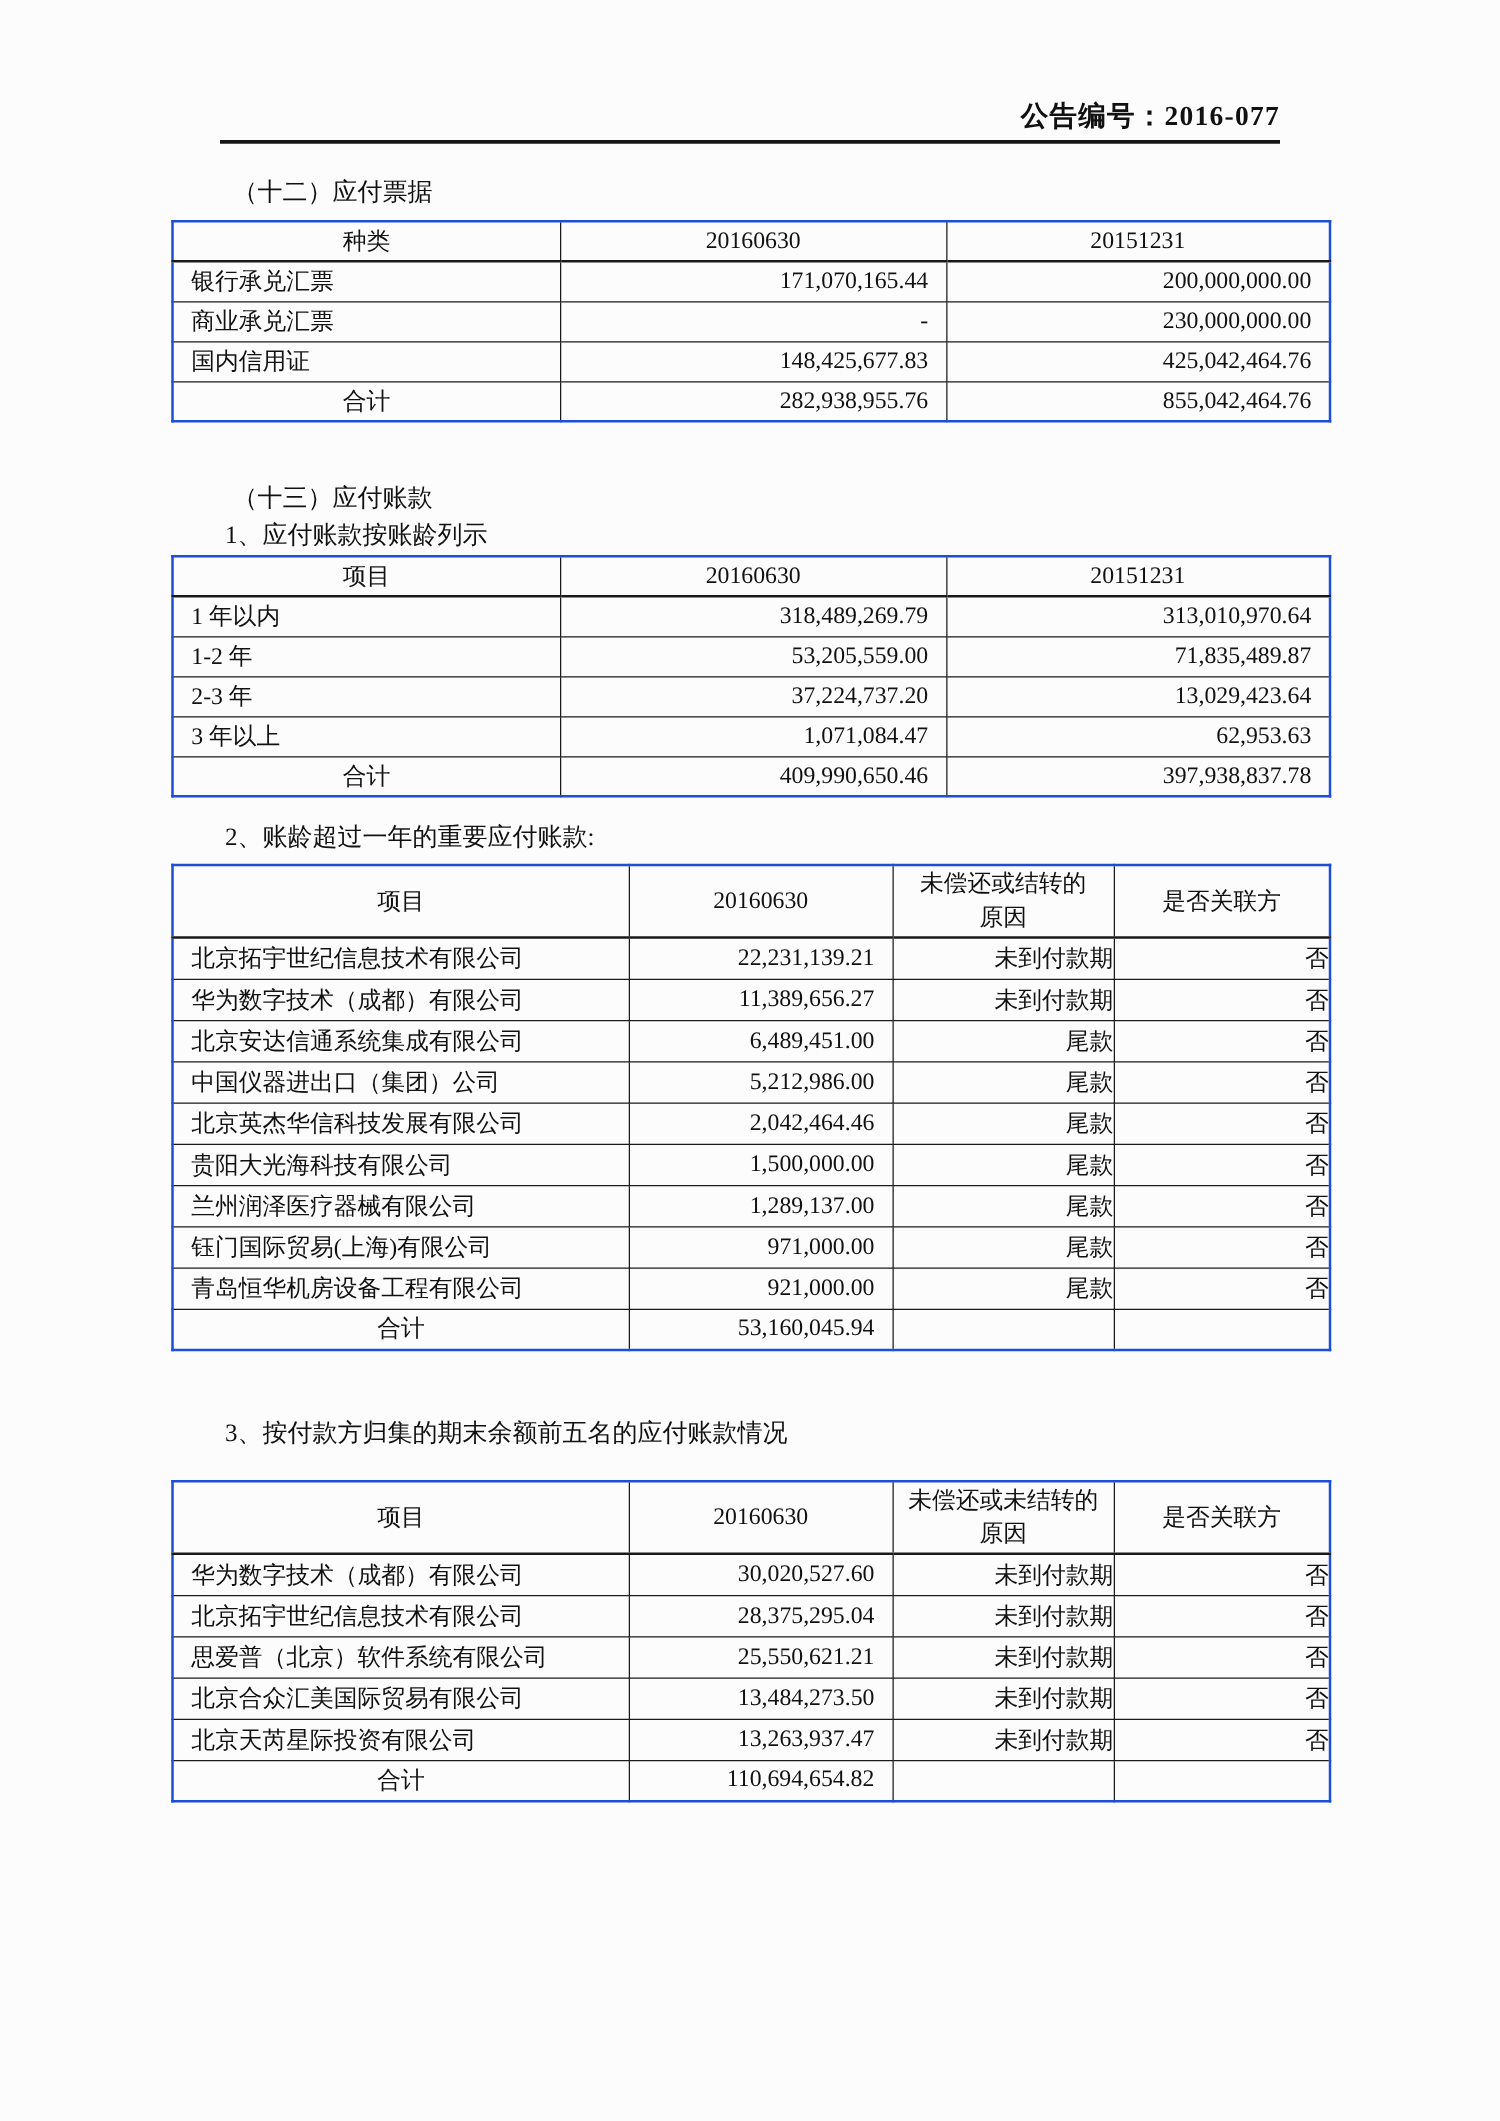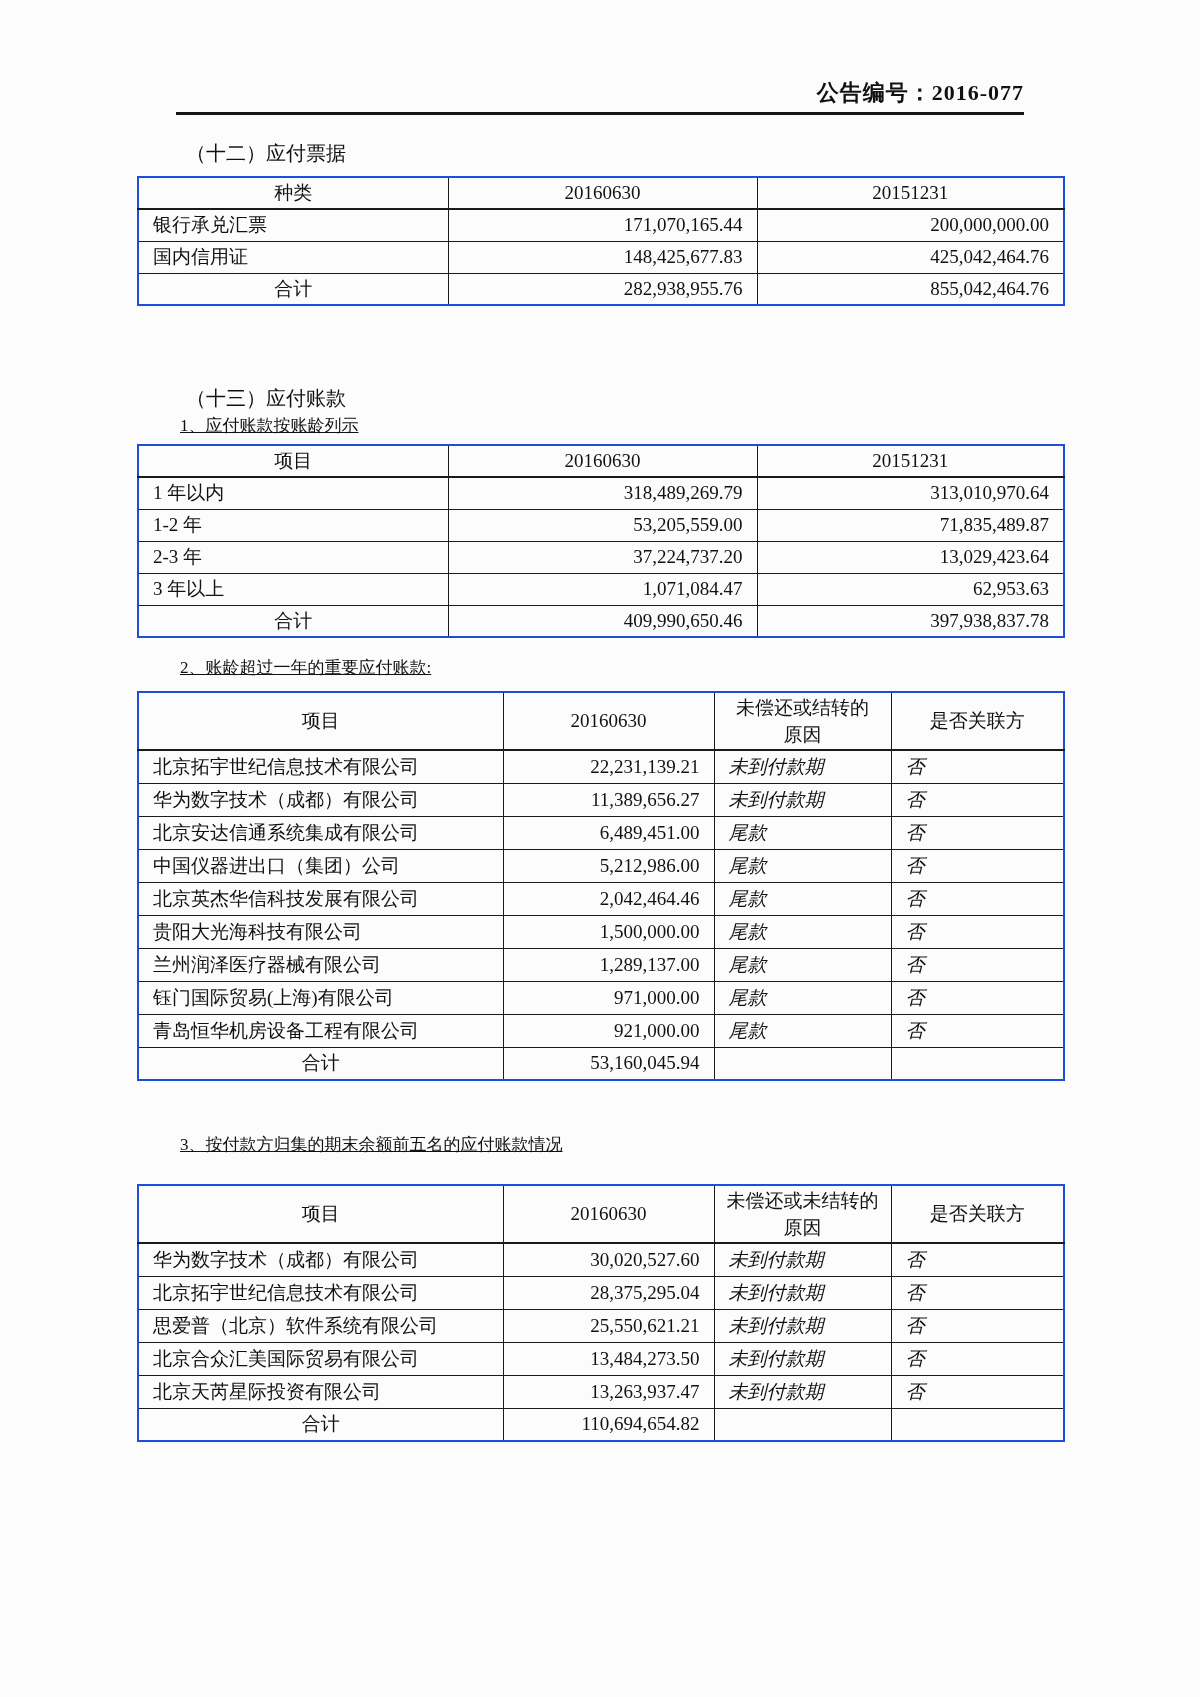--- a/index.html
+++ b/index.html
@@ -16,21 +16,21 @@
   .doc-number {
     position:absolute; top:78px; left:176px; width:848px;
     text-align:right; font-size:22px; font-weight:bold; letter-spacing:1px;
   }
   .header-rule {
     position:absolute; top:112px; left:176px; width:848px; height:3px;
     background:#161616;
   }
 
   .sec-title { position:absolute; font-size:20px; white-space:nowrap; }
-  .sub-title { position:absolute; font-size:17px; white-space:nowrap;text-decoration:underline; }
+  .sub-title { position:absolute; font-size:20px; white-space:nowrap; }
 
   table.t {
     position:absolute; border-collapse:collapse; table-layout:fixed;
     width:926px; border:2px solid #1d4ed8;
   }
   table.t td, table.t th {
     border:1px solid #1a1a1a; padding:0;
     font-size:19px; font-weight:normal; vertical-align:middle;
     overflow:hidden; white-space:nowrap;
   }
@@ -38,21 +38,21 @@
   table.t tr.total-row td { border-top-width:1px; }
 
   .t1 tr, .t2 tr { height:32px; }
   .t3 tr, .t4 tr { height:33px; }
   .t3 tr.hdr, .t4 tr.hdr { height:58px; }
   .hdr2 div { line-height:27px; }
 
   .cl { text-align:left;  padding-left:14px !important; }
   .cn { text-align:right; padding-right:14px !important; }
   .cc { text-align:center; }
-  .cr { text-align:left;  padding-left:14px !important;font-style:italic; }
+  .cr { text-align:right;  padding-left:14px !important; }
 
   .pos-sec12   { top:140px;  left:186px; }
   .pos-t1      { top:176px;  left:137px; }
   .pos-sec13   { top:385px;  left:186px; }
   .pos-sub1    { top:414px;  left:180px; }
   .pos-t2      { top:444px;  left:137px; }
   .pos-sub2    { top:656px;  left:180px; }
   .pos-t3      { top:691px;  left:137px; }
   .pos-sub3    { top:1133px; left:180px; }
   .pos-t4      { top:1184px; left:137px; }
@@ -78,20 +78,25 @@
       <td class="cc">种类</td>
       <td class="cc">20160630</td>
       <td class="cc">20151231</td>
     </tr>
     <tr>
       <td class="cl">银行承兑汇票</td>
       <td class="cn">171,070,165.44</td>
       <td class="cn">200,000,000.00</td>
     </tr>
     <tr>
+      <td class="cl">商业承兑汇票</td>
+      <td class="cn">-</td>
+      <td class="cn">230,000,000.00</td>
+    </tr>
+    <tr>
       <td class="cl">国内信用证</td>
       <td class="cn">148,425,677.83</td>
       <td class="cn">425,042,464.76</td>
     </tr>
     <tr class="total-row">
       <td class="cc">合计</td>
       <td class="cn">282,938,955.76</td>
       <td class="cn">855,042,464.76</td>
     </tr>
   </tbody>

